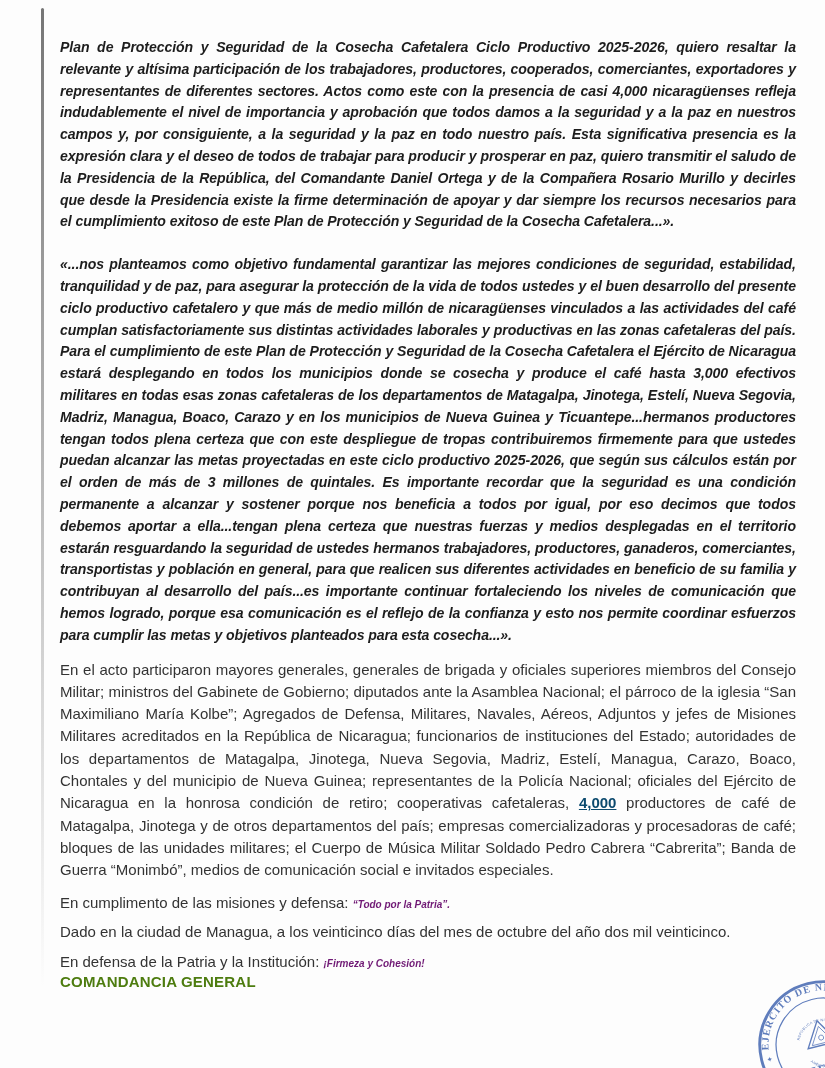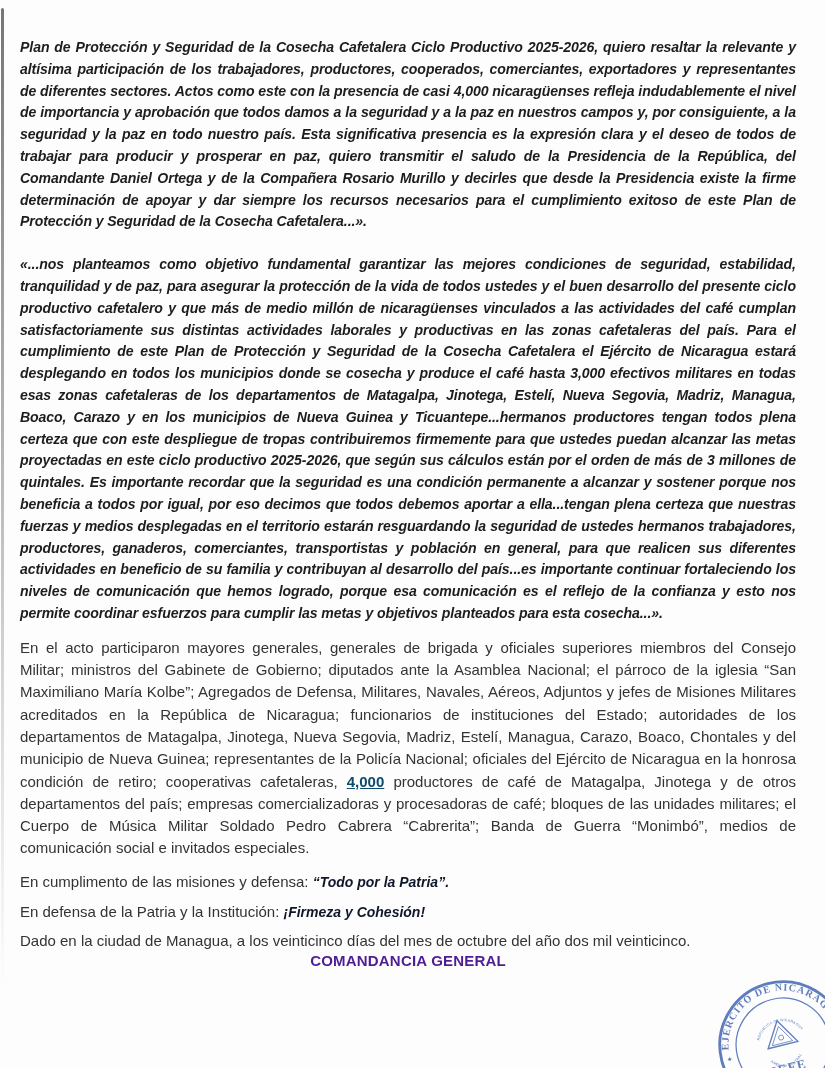--- a/index.html
+++ b/index.html
@@ -7,20 +7,21 @@
     width: 825px; height: 1068px;
     background: #fdfdfd;
     overflow: hidden;
     position: relative;
     font-family: "Liberation Sans", sans-serif;
   }
   .page {
     position: absolute; inset: 0;
     padding: 36px 29px 0 20px;
     box-sizing: border-box;
+    margin-left: 40px;
   }
   .scan-edge {
     position: absolute; left: 1px; top: 8px;
     width: 3px; height: 980px;
     background: linear-gradient(180deg,
       rgba(45,45,45,.65) 0%, rgba(45,45,45,.35) 45%,
       rgba(45,45,45,.18) 70%, rgba(45,45,45,0) 100%);
     border-radius: 2px;
   }
   p { margin: 0; }
@@ -41,29 +42,29 @@
     text-align: justify;
     color: #333333;
   }
   .body-para .b { font-weight: bold; color: #0c4a6e; text-decoration: underline; }
   .line {
     margin-top: 13px;
     font-size: 15px; color: #333333;
   }
   .line .em {
     font-weight: bold; font-style: italic;
-    font-size: 14px; color: #0f172a;
+    font-size: 10px; color: #701a75;
   }
   .dateline { margin-top: 12px; }
   .signature {
     margin-top: 3px;
-    text-align: center;
+    text-align: left;
     font-weight: bold;
     font-size: 15px; line-height: 18.5px;
-    color: #4c1d95;
+    color: #4d7c0f;
     letter-spacing: 0.2px;
   }
   .seal {
     position: absolute;
     left: 716px; top: 978px;
     width: 134px; height: 134px;
     opacity: 0.88;
   }
 </style>
 </head>
@@ -74,23 +75,23 @@
   <div class="scan-edge"></div>
 
   <p class="quote">Plan de Protección y Seguridad de la Cosecha Cafetalera Ciclo Productivo 2025-2026, quiero resaltar la relevante y altísima participación de los trabajadores, productores, cooperados, comerciantes, exportadores y representantes de diferentes sectores. Actos como este con la presencia de casi 4,000 nicaragüenses refleja indudablemente el nivel de importancia y aprobación que todos damos a la seguridad y a la paz en nuestros campos y, por consiguiente, a la seguridad y la paz en todo nuestro país. Esta significativa presencia es la expresión clara y el deseo de todos de trabajar para producir y prosperar en paz, quiero transmitir el saludo de la Presidencia de la República, del Comandante Daniel Ortega y de la Compañera Rosario Murillo y decirles que desde la Presidencia existe la firme determinación de apoyar y dar siempre los recursos necesarios para el cumplimiento exitoso de este Plan de Protección y Seguridad de la Cosecha Cafetalera...».</p>
 
   <p class="quote second">«...nos planteamos como objetivo fundamental garantizar las mejores condiciones de seguridad, estabilidad, tranquilidad y de paz, para asegurar la protección de la vida de todos ustedes y el buen desarrollo del presente ciclo productivo cafetalero y que más de medio millón de nicaragüenses vinculados a las actividades del café cumplan satisfactoriamente sus distintas actividades laborales y productivas en las zonas cafetaleras del país. Para el cumplimiento de este Plan de Protección y Seguridad de la Cosecha Cafetalera el Ejército de Nicaragua estará desplegando en todos los municipios donde se cosecha y produce el café hasta 3,000 efectivos militares en todas esas zonas cafetaleras de los departamentos de Matagalpa, Jinotega, Estelí, Nueva Segovia, Madriz, Managua, Boaco, Carazo y en los municipios de Nueva Guinea y Ticuantepe...hermanos productores tengan todos plena certeza que con este despliegue de tropas contribuiremos firmemente para que ustedes puedan alcanzar las metas proyectadas en este ciclo productivo 2025-2026, que según sus cálculos están por el orden de más de 3 millones de quintales. Es importante recordar que la seguridad es una condición permanente a alcanzar y sostener porque nos beneficia a todos por igual, por eso decimos que todos debemos aportar a ella...tengan plena certeza que nuestras fuerzas y medios desplegadas en el territorio estarán resguardando la seguridad de ustedes hermanos trabajadores, productores, ganaderos, comerciantes, transportistas y población en general, para que realicen sus diferentes actividades en beneficio de su familia y contribuyan al desarrollo del país...es importante continuar fortaleciendo los niveles de comunicación que hemos logrado, porque esa comunicación es el reflejo de la confianza y esto nos permite coordinar esfuerzos para cumplir las metas y objetivos planteados para esta cosecha...».</p>
 
   <p class="body-para"><span>En el acto participaron mayores generales, generales de brigada y oficiales superiores miembros del Consejo Militar; ministros del Gabinete de Gobierno; diputados ante la Asamblea Nacional; el párroco de la iglesia “San Maximiliano María Kolbe”; Agregados de Defensa, Militares, Navales, Aéreos, Adjuntos y jefes de Misiones Militares acreditados en la República de Nicaragua; funcionarios de instituciones del Estado; autoridades de los departamentos de Matagalpa, Jinotega, Nueva Segovia, Madriz, Estelí, Managua, Carazo, Boaco, Chontales y del municipio de Nueva Guinea; representantes de la Policía Nacional; oficiales del Ejército de Nicaragua en la honrosa condición de retiro; cooperativas cafetaleras, </span><span class="b">4,000</span><span> productores de café de Matagalpa, Jinotega y de otros departamentos del país; empresas comercializadoras y procesadoras de café; bloques de las unidades militares; el Cuerpo de Música Militar Soldado Pedro Cabrera “Cabrerita”; Banda de Guerra “Monimbó”, medios de comunicación social e invitados especiales.</span></p>
 
   <p class="line"><span>En cumplimento de las misiones y defensa: </span><span class="em">“Todo por la Patria”.</span></p>
 
+  <p class="line dateline">Dado en la ciudad de Managua, a los veinticinco días del mes de octubre del año dos mil veinticinco.</p>
+
   <p class="line"><span>En defensa de la Patria y la Institución: </span><span class="em">¡Firmeza y Cohesión!</span></p>
-
-  <p class="line dateline">Dado en la ciudad de Managua, a los veinticinco días del mes de octubre del año dos mil veinticinco.</p>
 
   <div class="signature">
     <div>COMANDANCIA GENERAL</div>
   </div>
 
   <svg class="seal" viewBox="0 0 140 140">
     <defs>
       <path id="sealTop" d="M 13,70 A 57,57 0 0 1 127,70"></path>
       <path id="sealBottom" d="M 17,70 A 53,53 0 0 0 123,70"></path>
       <path id="sealInnerTop" d="M 45,70 A 25,25 0 0 1 95,70"></path>

